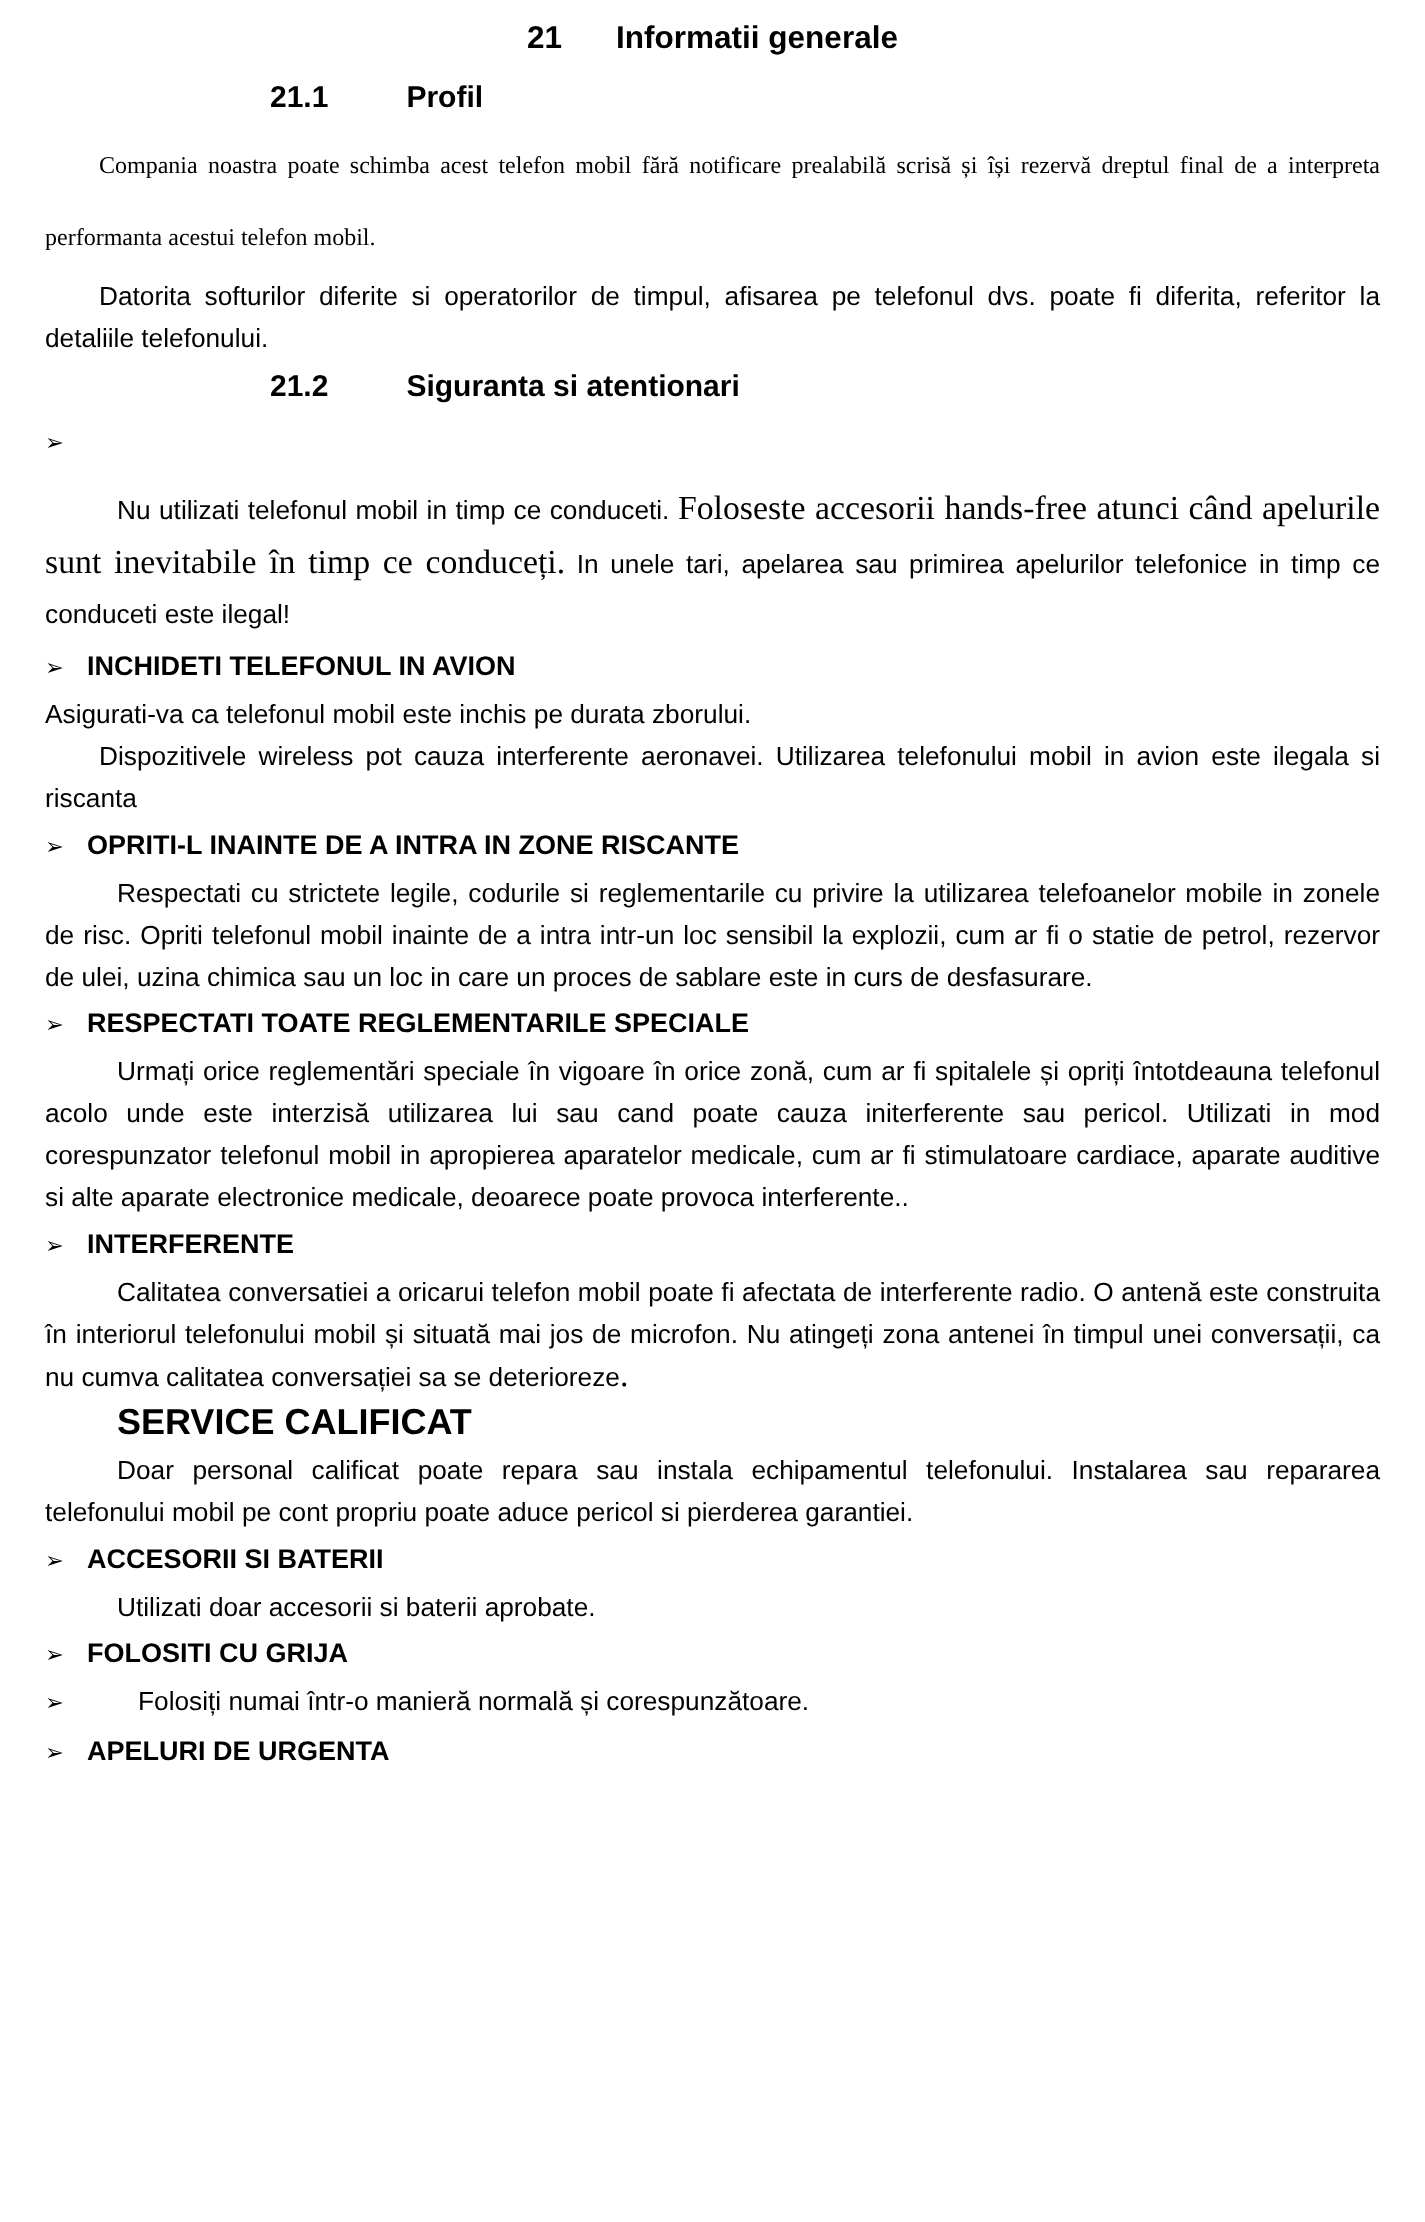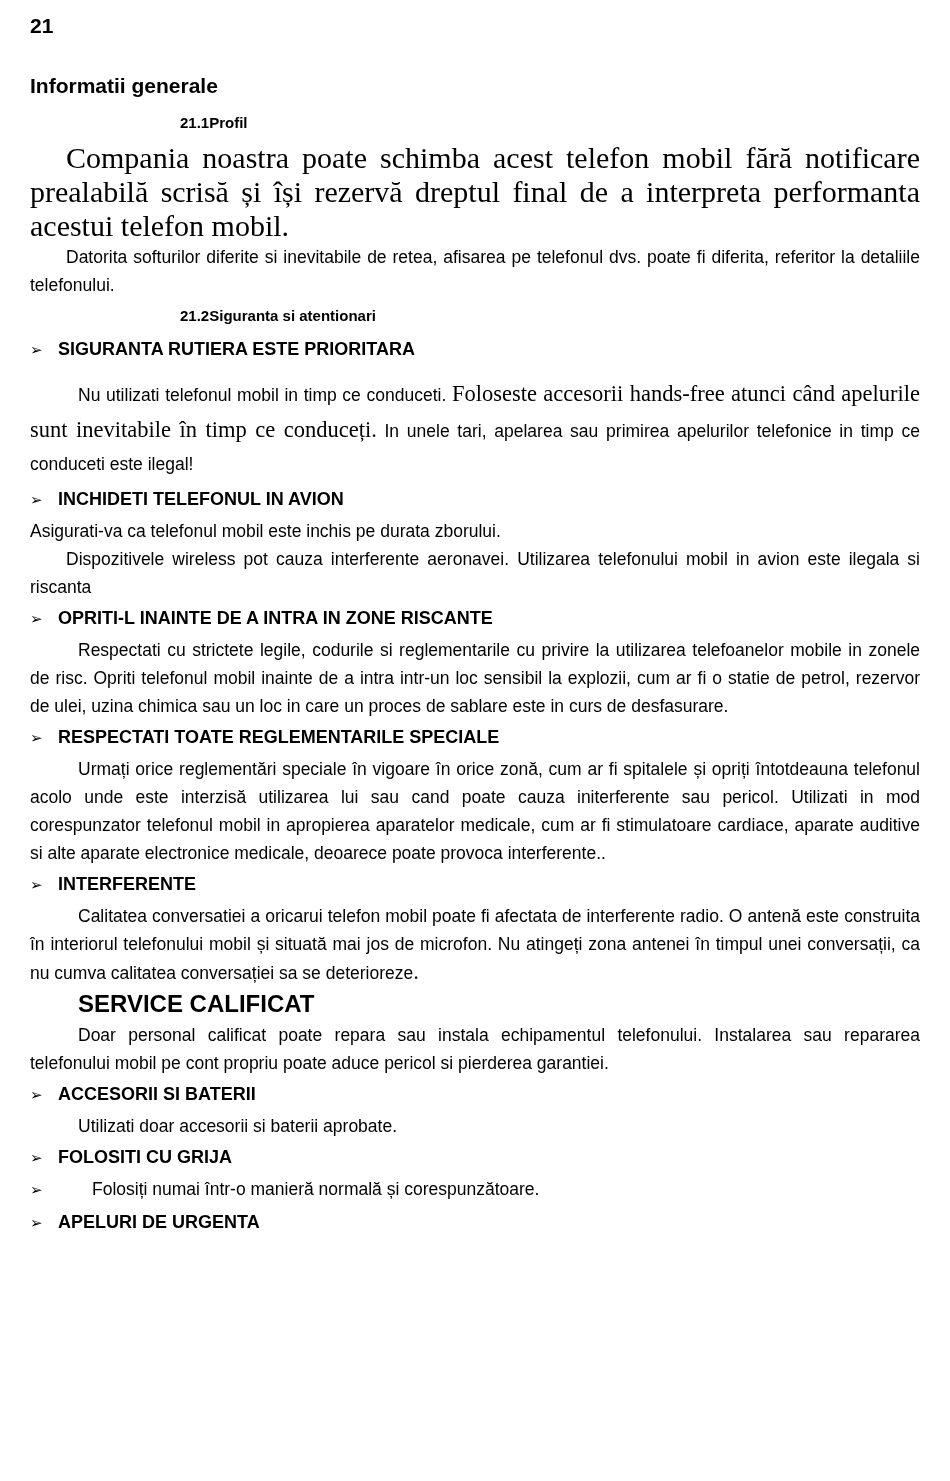--- a/index.html
+++ b/index.html
@@ -13,44 +13,44 @@
   }
   .page { padding: 14px 30px 0 30px; }
 
   .doc-title {
     display: flex;
     justify-content: center;
     gap: 36px;
     font-size: 21px;
     font-weight: 700;
     margin-bottom: 16px;
-    flex-direction: column;
   }
 
   .sec-heading {
     display: flex;
+    gap: 52px;
     margin-left: 150px;
-    font-size: 15px;
+    font-size: 20px;
     font-weight: 700;
     margin-top: 8px;
     margin-bottom: 10px;
   }
 
   p.body {
     font-size: 17.5px;
     line-height: 28px;
     text-align: justify;
   }
   p.indent { text-indent: 36px; }
   p.indent-lg { text-indent: 48px; }
 
   p.serif {
     font-family: "Liberation Serif", "DejaVu Serif", serif;
-    font-size: 30px;
-    line-height: 34px;
+    font-size: 16px;
+    line-height: 48px;
     text-align: justify;
     text-indent: 36px;
   }
   .serif-inline {
     font-family: "Liberation Serif", "DejaVu Serif", serif;
     font-size: 22.5px;
   }
   p.mixed { line-height: 33.5px; margin-top: 12px; }
 
   .bullet {
@@ -91,31 +91,30 @@
   </div>
 
   <div class="sec-heading">
     <span>21.1</span>
     <span>Profil</span>
   </div>
 
 
   <p class="serif">Compania noastra poate schimba acest telefon mobil fără notificare prealabilă scrisă și își rezervă dreptul final de a interpreta performanta acestui telefon mobil.</p>
 
-  <p class="body indent">Datorita softurilor diferite si inevitabile de retea, afisarea pe telefonul dvs. poate fi diferita, referitor la detaliile telefonului.</p>
+  <p class="body indent">Datorita softurilor diferite si operatorilor de timpul, afisarea pe telefonul dvs. poate fi diferita, referitor la detaliile telefonului.</p>
 
   <div class="sec-heading">
     <span>21.2</span>
     <span>Siguranta si atentionari</span>
   </div>
 
 
   <div class="bullet">
     <span class="marker">➢</span>
-    <span class="bullet-text">SIGURANTA RUTIERA ESTE PRIORITARA</span>
   </div>
 
   <p class="body indent-lg mixed"><span>Nu utilizati telefonul mobil in timp ce conduceti. </span><span class="serif-inline">Foloseste accesorii hands-free atunci când apelurile sunt inevitabile în timp ce conduceți.</span><span> In unele tari, apelarea sau primirea apelurilor telefonice in timp ce conduceti este ilegal!</span></p>
 
   <div class="bullet">
     <span class="marker">➢</span>
     <span class="bullet-text">INCHIDETI TELEFONUL IN AVION</span>
   </div>
 
   <p class="body">Asigurati-va ca telefonul mobil este inchis pe durata zborului.</p>

